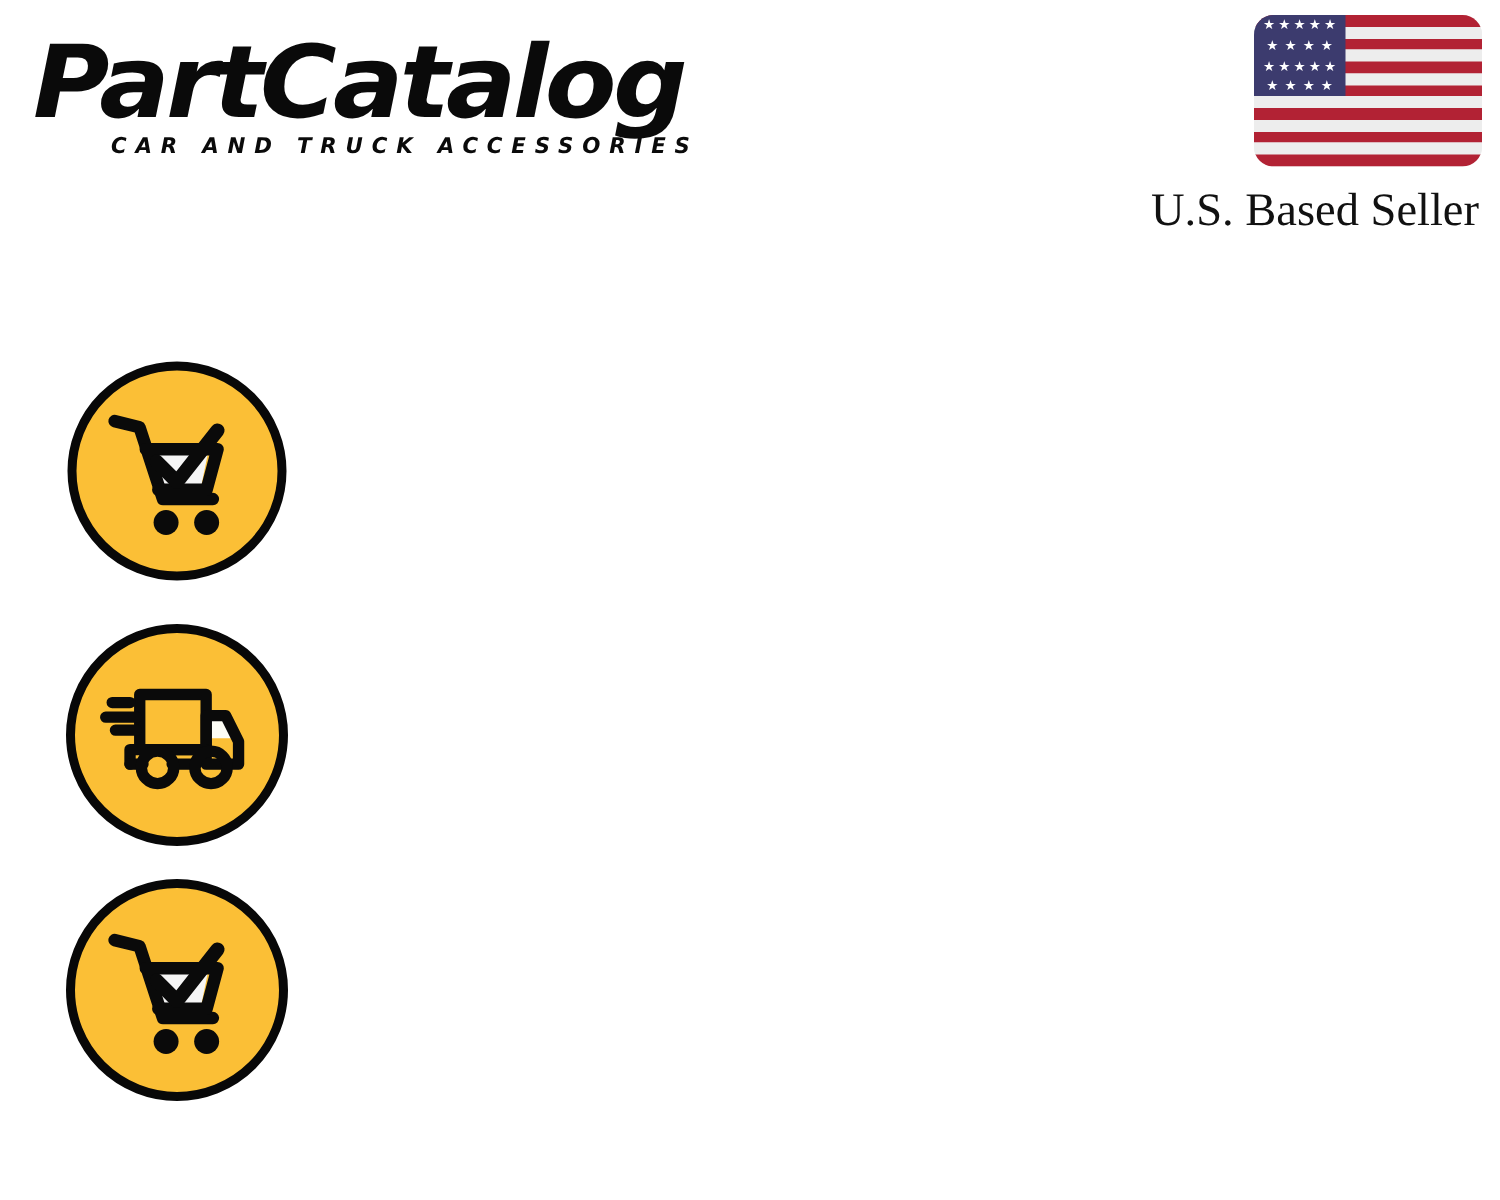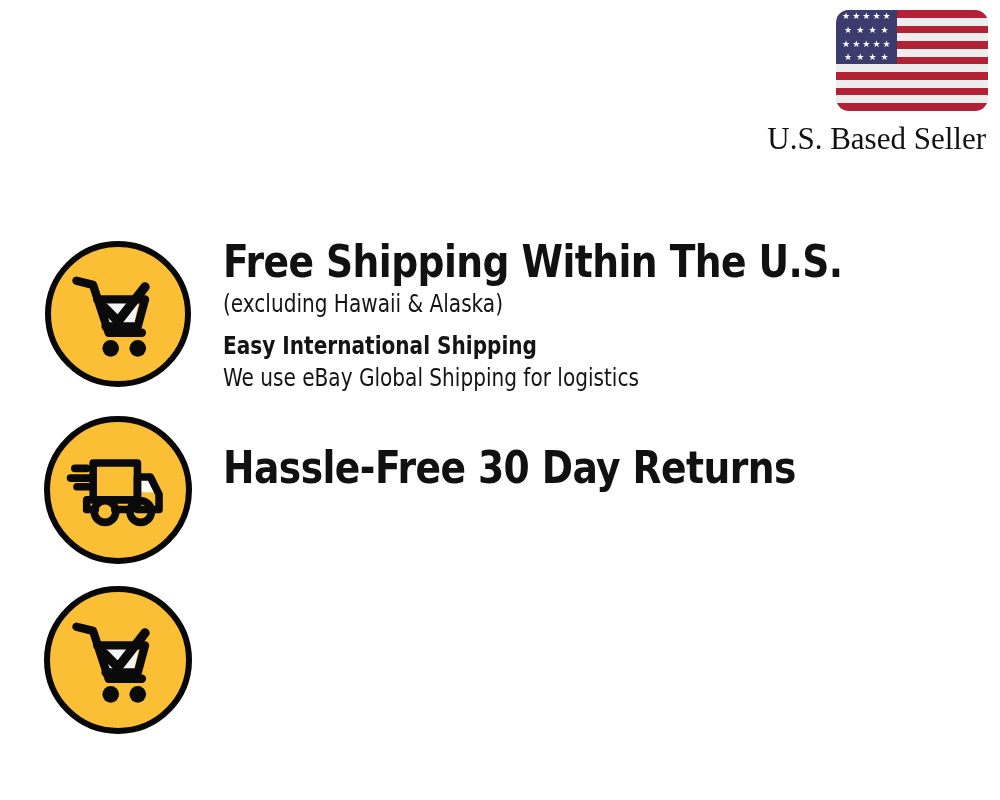--- a/index.html
+++ b/index.html
@@ -183,20 +183,24 @@
 
   #feature-row-0 .feature-text { padding-top: 4px; }
   #feature-row-1 .feature-text { padding-top: 30px; }
   #feature-row-2 .feature-text { padding-top: 30px; }
 </style>
 </head>
 <body>
 
 <div id="header">
 
+  <div id="brand-logo">
+    <div id="brand-wordmark">PartCatalog</div>
+    <div id="brand-tagline">CAR AND TRUCK ACCESSORIES</div>
+  </div>
 
   <div id="seller-badge">
     <div id="us-flag-icon">
       
       <div class="flag-stripe red" style="top: 0px; height: 7.76923px;"></div><div class="flag-stripe white" style="top: 7.76923px; height: 7.76923px;"></div><div class="flag-stripe red" style="top: 15.5385px; height: 7.76923px;"></div><div class="flag-stripe white" style="top: 23.3077px; height: 7.76923px;"></div><div class="flag-stripe red" style="top: 31.0769px; height: 7.76923px;"></div><div class="flag-stripe white" style="top: 38.8462px; height: 7.76923px;"></div><div class="flag-stripe red" style="top: 46.6154px; height: 7.76923px;"></div><div class="flag-stripe white" style="top: 54.3846px; height: 7.76923px;"></div><div class="flag-stripe red" style="top: 62.1538px; height: 7.76923px;"></div><div class="flag-stripe white" style="top: 69.9231px; height: 7.76923px;"></div><div class="flag-stripe red" style="top: 77.6923px; height: 7.76923px;"></div><div class="flag-stripe white" style="top: 85.4615px; height: 7.76923px;"></div><div class="flag-stripe red" style="top: 93.2308px; height: 7.76923px;"></div><div id="flag-canton">
           <div class="flag-star" style="left: 5.63333px; top: 2.3px;">★</div>
           <div class="flag-star" style="left: 15.7667px; top: 2.3px;">★</div>
           <div class="flag-star" style="left: 25.9px; top: 2.3px;">★</div>
           <div class="flag-star" style="left: 36.0333px; top: 2.3px;">★</div>
           <div class="flag-star" style="left: 46.1667px; top: 2.3px;">★</div>
@@ -228,46 +232,37 @@
         <svg width="104" height="104" viewBox="0 0 100 100" aria-hidden="true">
           <polygon points="33,33 71,33 65,62 39,62" fill="#F5F5F5"></polygon>
           <path d="M10 18 L26 22 L41 68 L73 68" fill="none" stroke="#0a0a0a" stroke-width="8" stroke-linecap="round" stroke-linejoin="round"></path>
           <path d="M30 36 L76 36 L69 62 L38 62" fill="none" stroke="#0a0a0a" stroke-width="8" stroke-linecap="round" stroke-linejoin="round"></path>
           <path d="M37 44 L50 57 L76 24" fill="none" stroke="#0a0a0a" stroke-width="9" stroke-linecap="round" stroke-linejoin="round"></path>
           <circle cx="43" cy="83" r="8" fill="#0a0a0a"></circle>
           <circle cx="69" cy="83" r="8" fill="#0a0a0a"></circle>
         </svg>
       </div>
     </div>
-    <div class="feature-text">
-      <div class="feature-heading">Free Shipping Within The U.S.</div>
-      <div class="feature-sub">(excluding Hawaii &amp; Alaska)</div>
-      <div class="feature-sub bold gap-above">Easy International Shipping</div>
-      <div class="feature-sub">We use eBay Global Shipping for logistics</div>
-    </div>
   </div>
 
   <div class="feature-row" id="feature-row-1">
     <div class="feature-icon">
       <div class="icon-circle">
         <svg width="108" height="108" viewBox="0 0 100 100" aria-hidden="true">
           <polygon points="70,38 80,38 84,52 70,52" fill="#FDFDF5"></polygon>
           <rect x="27" y="25" width="41" height="34" fill="none" stroke="#0a0a0a" stroke-width="7" stroke-linejoin="round"></rect>
           <path d="M68 38 L80 38 L88 54 L88 68 L68 68 Z" fill="none" stroke="#0a0a0a" stroke-width="7" stroke-linejoin="round"></path>
           <path d="M21 68 L21 59 L68 59" fill="none" stroke="#0a0a0a" stroke-width="7" stroke-linecap="round" stroke-linejoin="round"></path>
           <path d="M21 68 L29 68 M47 68 L62 68" stroke="#0a0a0a" stroke-width="7" stroke-linecap="round"></path>
           <circle cx="38" cy="70" r="10" fill="none" stroke="#0a0a0a" stroke-width="7"></circle>
           <circle cx="71" cy="70" r="10" fill="none" stroke="#0a0a0a" stroke-width="7"></circle>
           <path d="M21 30 L10 30 M25 39 L6 39 M25 47 L12 47" stroke="#0a0a0a" stroke-width="7" stroke-linecap="round"></path>
         </svg>
       </div>
     </div>
-    <div class="feature-text">
-      <div class="feature-heading">Hassle-Free 30 Day Returns</div>
-    </div>
   </div>
 
   <div class="feature-row" id="feature-row-2">
     <div class="feature-icon">
       <div class="icon-circle">
         <svg width="104" height="104" viewBox="0 0 100 100" aria-hidden="true">
           <polygon points="33,33 71,33 65,62 39,62" fill="#F5F5F5"></polygon>
           <path d="M10 18 L26 22 L41 68 L73 68" fill="none" stroke="#0a0a0a" stroke-width="8" stroke-linecap="round" stroke-linejoin="round"></path>
           <path d="M30 36 L76 36 L69 62 L38 62" fill="none" stroke="#0a0a0a" stroke-width="8" stroke-linecap="round" stroke-linejoin="round"></path>
           <path d="M37 44 L50 57 L76 24" fill="none" stroke="#0a0a0a" stroke-width="9" stroke-linecap="round" stroke-linejoin="round"></path>

